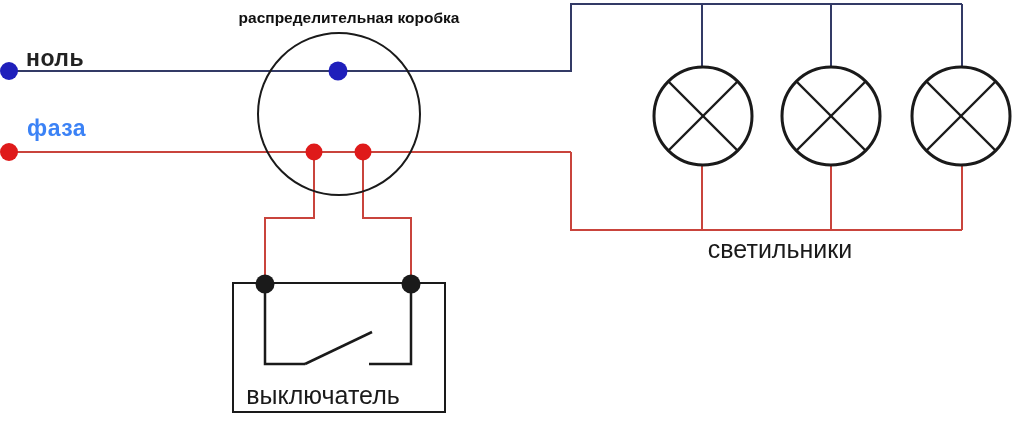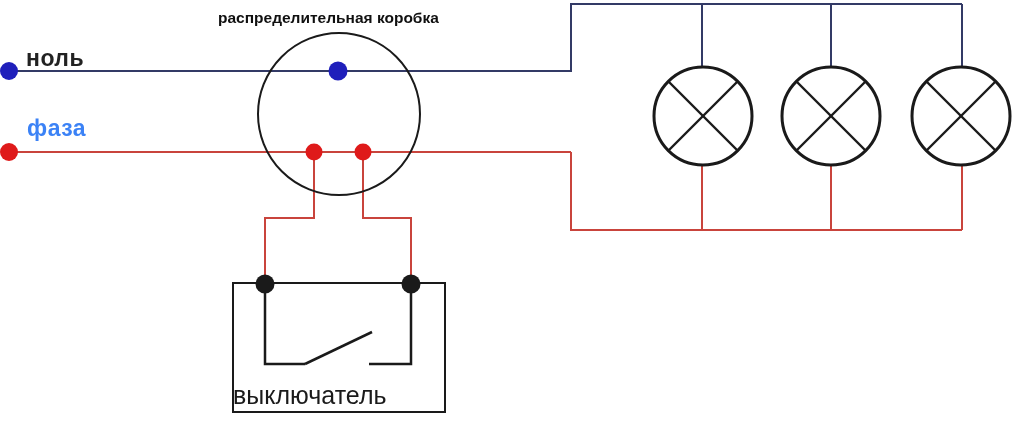--- a/index.html
+++ b/index.html
@@ -39,39 +39,39 @@
     top: 116px;
     font-size: 23px;
     font-weight: 600;
     letter-spacing: 0.5px;
     color: #3b82f6;
   }
   .lbl-junction {
     left: 218px;
     top: 9px;
     width: 262px;
-    text-align: left;
+    text-align: center;
     font-size: 15.5px;
     font-weight: 700;
     color: #101010;
   }
   .lbl-lamps {
     left: 660px;
     top: 236px;
     width: 240px;
     text-align: center;
     font-size: 25px;
     font-weight: 400;
     color: #1a1a1a;
   }
   .lbl-switch {
     left: 233px;
     top: 382px;
     width: 180px;
-    text-align: left;
+    text-align: center;
     font-size: 25px;
     font-weight: 400;
     color: #1a1a1a;
   }
 </style>
 </head>
 <body>
 
 <div class="stage">
 
@@ -126,15 +126,16 @@
     <circle cx="9" cy="152" r="9" stroke="none" fill="#df1a1a"></circle>
     <circle cx="314" cy="152" r="8.5" stroke="none" fill="#df1a1a"></circle>
     <circle cx="363" cy="152" r="8.5" stroke="none" fill="#df1a1a"></circle>
     <circle cx="265" cy="284" r="9.5" stroke="none" fill="#1a1a1a"></circle>
     <circle cx="411" cy="284" r="9.5" stroke="none" fill="#1a1a1a"></circle>
   </svg>
 
   <div class="lbl lbl-neutral">ноль</div>
   <div class="lbl lbl-phase">фаза</div>
   <div class="lbl lbl-junction">распределительная коробка</div>
+  <div class="lbl lbl-lamps">светильники</div>
   <div class="lbl lbl-switch">выключатель</div>
 
 </div>
 
 </body></html>

